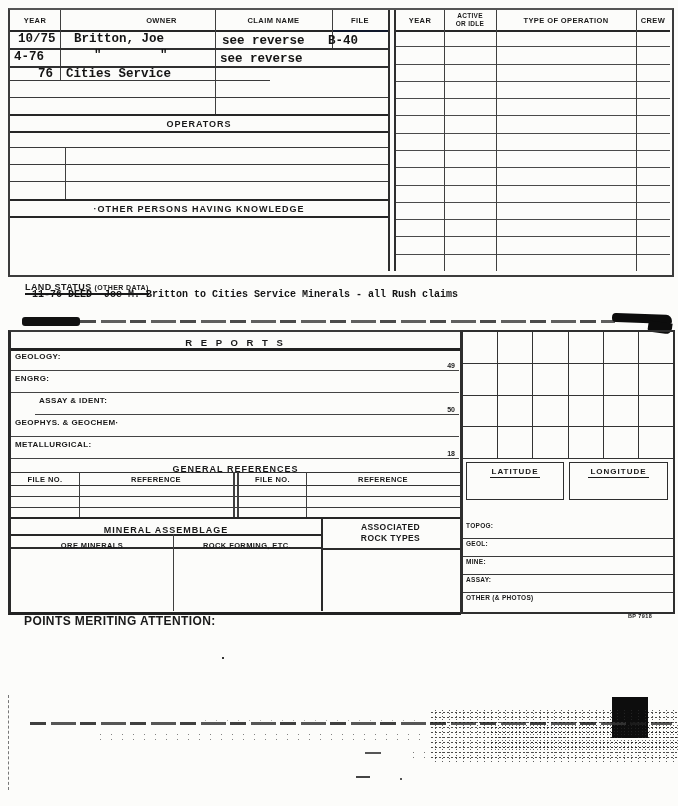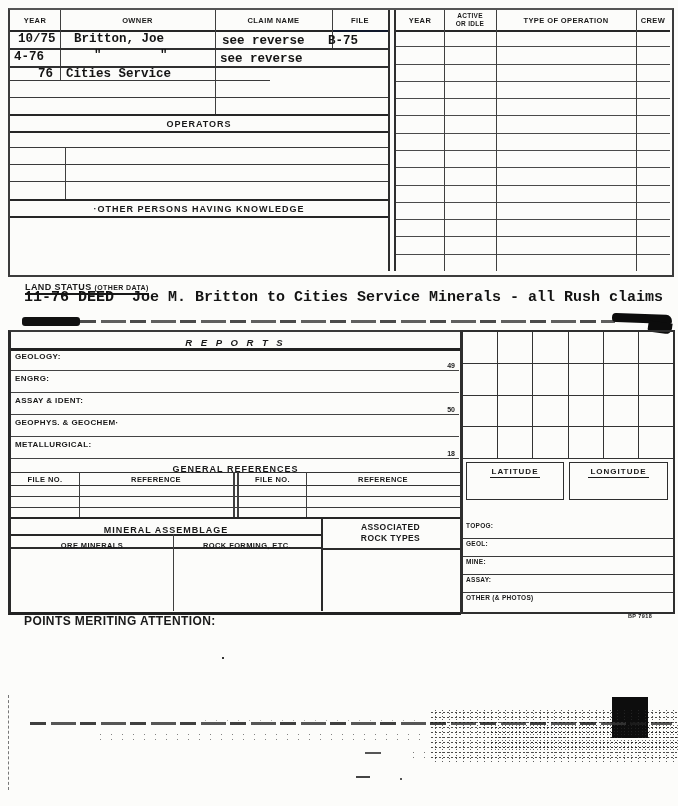--- a/index.html
+++ b/index.html
@@ -57,21 +57,21 @@
 
 <div id="page">
 
   <div class="abs" id="topform">
 
     <div class="abs" id="tf-left">
 
       <div class="hdrcell" style="left:0;width:50px;border-bottom:2px solid #262626;">
           <span class="lbl">YEAR</span>
         </div>
-      <div class="hdrcell" style="left:50px;width:155px;border-bottom:2px solid #262626;">
+      <div class="hdrcell" style="left:50px;width:155px;border-bottom:2px solid #262626;padding-left:24px;">
           <span class="lbl">OWNER</span>
         </div>
       <div class="hdrcell" style="left:205px;width:117px;border-bottom:2px solid #262626;">
           <span class="lbl">CLAIM NAME</span>
         </div>
       <div class="hdrcell" style="left:322px;width:56px;border-bottom:2px solid #0f172a;">
           <span class="lbl">FILE</span>
         </div>
 
       <div class="vline" style="left:50px;top:0;height:70px;"></div>
@@ -79,21 +79,21 @@
       <div class="vline" style="left:322px;top:0;height:38px;"></div>
 
       <div class="hline" style="left:0;width:378px;top:38px;height:2px;background:#303030;"></div>
       <div class="hline" style="left:0;width:378px;top:56px;height:2px;background:#303030;"></div>
       <div class="hline" style="left:0;width:260px;top:70px;"></div>
       <div class="hline" style="left:0;width:378px;top:87px;"></div>
 
       <div class="typed abs" style="left:8px;top:22px;">10/75</div>
       <div class="typed abs" style="left:64px;top:22px;">Britton, Joe</div>
       <div class="typed abs" style="left:212px;top:24px;">see reverse</div>
-      <div class="typed abs" style="left:318px;top:24px;">B-75</div>
+      <div class="typed abs" style="left:318px;top:24px;">B-40</div>
       <div class="typed abs" style="left:4px;top:40px;">4-76</div>
       <div class="typed abs" style="left:84px;top:38px;">"</div>
       <div class="typed abs" style="left:150px;top:38px;">"</div>
       <div class="typed abs" style="left:210px;top:42px;">see reverse</div>
       <div class="typed abs" style="left:28px;top:57px;">76</div>
       <div class="typed abs" style="left:56px;top:57px;">Cities Service</div>
 
       <div class="band" style="top:104px;height:15px;">
         <span class="lbl">OPERATORS</span>
       </div>
@@ -142,42 +142,42 @@
       <div class="vline" style="left:240px;top:0;height:261px;"></div>
     </div>
   </div>
 
   <div class="abs" style="left:25px;top:276px;">
     <span class="lbl" style="font-size:9px;border-bottom:2px solid #191919;padding-bottom:1px;">
       <span>LAND STATUS</span>
       <span style="font-size:7px;">(OTHER DATA)</span>
     </span>
   </div>
-  <div class="typed abs" style="left:24px;top:289px;font-size:15px;">11-76 DEED  Joe M. Britton to Cities Service Minerals - all Rush claims</div>
+  <div class="typed abs" style="left:32px;top:289px;font-size:10px;">11-76 DEED  Joe M. Britton to Cities Service Minerals - all Rush claims</div>
 
   <div class="abs" style="left:22px;top:317px;width:58px;height:9px;background:#111;border-radius:3px;"></div>
   <div class="abs smudge" style="left:80px;top:320px;width:535px;height:2.5px;opacity:.8;"></div>
   <div class="abs" style="left:612px;top:314px;width:60px;height:9px;background:#0c0c0c;border-radius:4px 6px 2px 4px;transform:rotate(2deg);"></div>
   <div class="abs" style="left:648px;top:322px;width:24px;height:11px;background:#0c0c0c;border-radius:0 0 6px 3px;transform:rotate(8deg);"></div>
 
   <div class="abs" id="botleft">
 
     <div class="abs ctr" style="left:0;right:0;top:0;height:16px;border-bottom:3px solid #222;">
-      <span class="lbl" style="font-size:9.5px;letter-spacing:3px;font-style:italic;">R E P O R T S</span>
+      <span class="lbl" style="font-size:9.5px;letter-spacing:3px;">R E P O R T S</span>
     </div>
 
     <div class="rep-row" style="top:16px;">
       <span class="lbl">GEOLOGY:</span>
       <span class="num">49</span>
     </div>
     <div class="rep-row" style="top:38px;">
       <span class="lbl">ENGRG:</span>
       <span class="num"></span>
     </div>
-    <div class="rep-row" style="top:60px;">
+    <div class="rep-row" style="top:60px;margin-left:24px;">
       <span class="lbl">ASSAY &amp; IDENT:</span>
       <span class="num">50</span>
     </div>
     <div class="rep-row" style="top:82px;">
       <span class="lbl">GEOPHYS. &amp; GEOCHEM·</span>
       <span class="num"></span>
     </div>
     <div class="rep-row" style="top:104px;">
       <span class="lbl">METALLURGICAL:</span>
       <span class="num">18</span>

